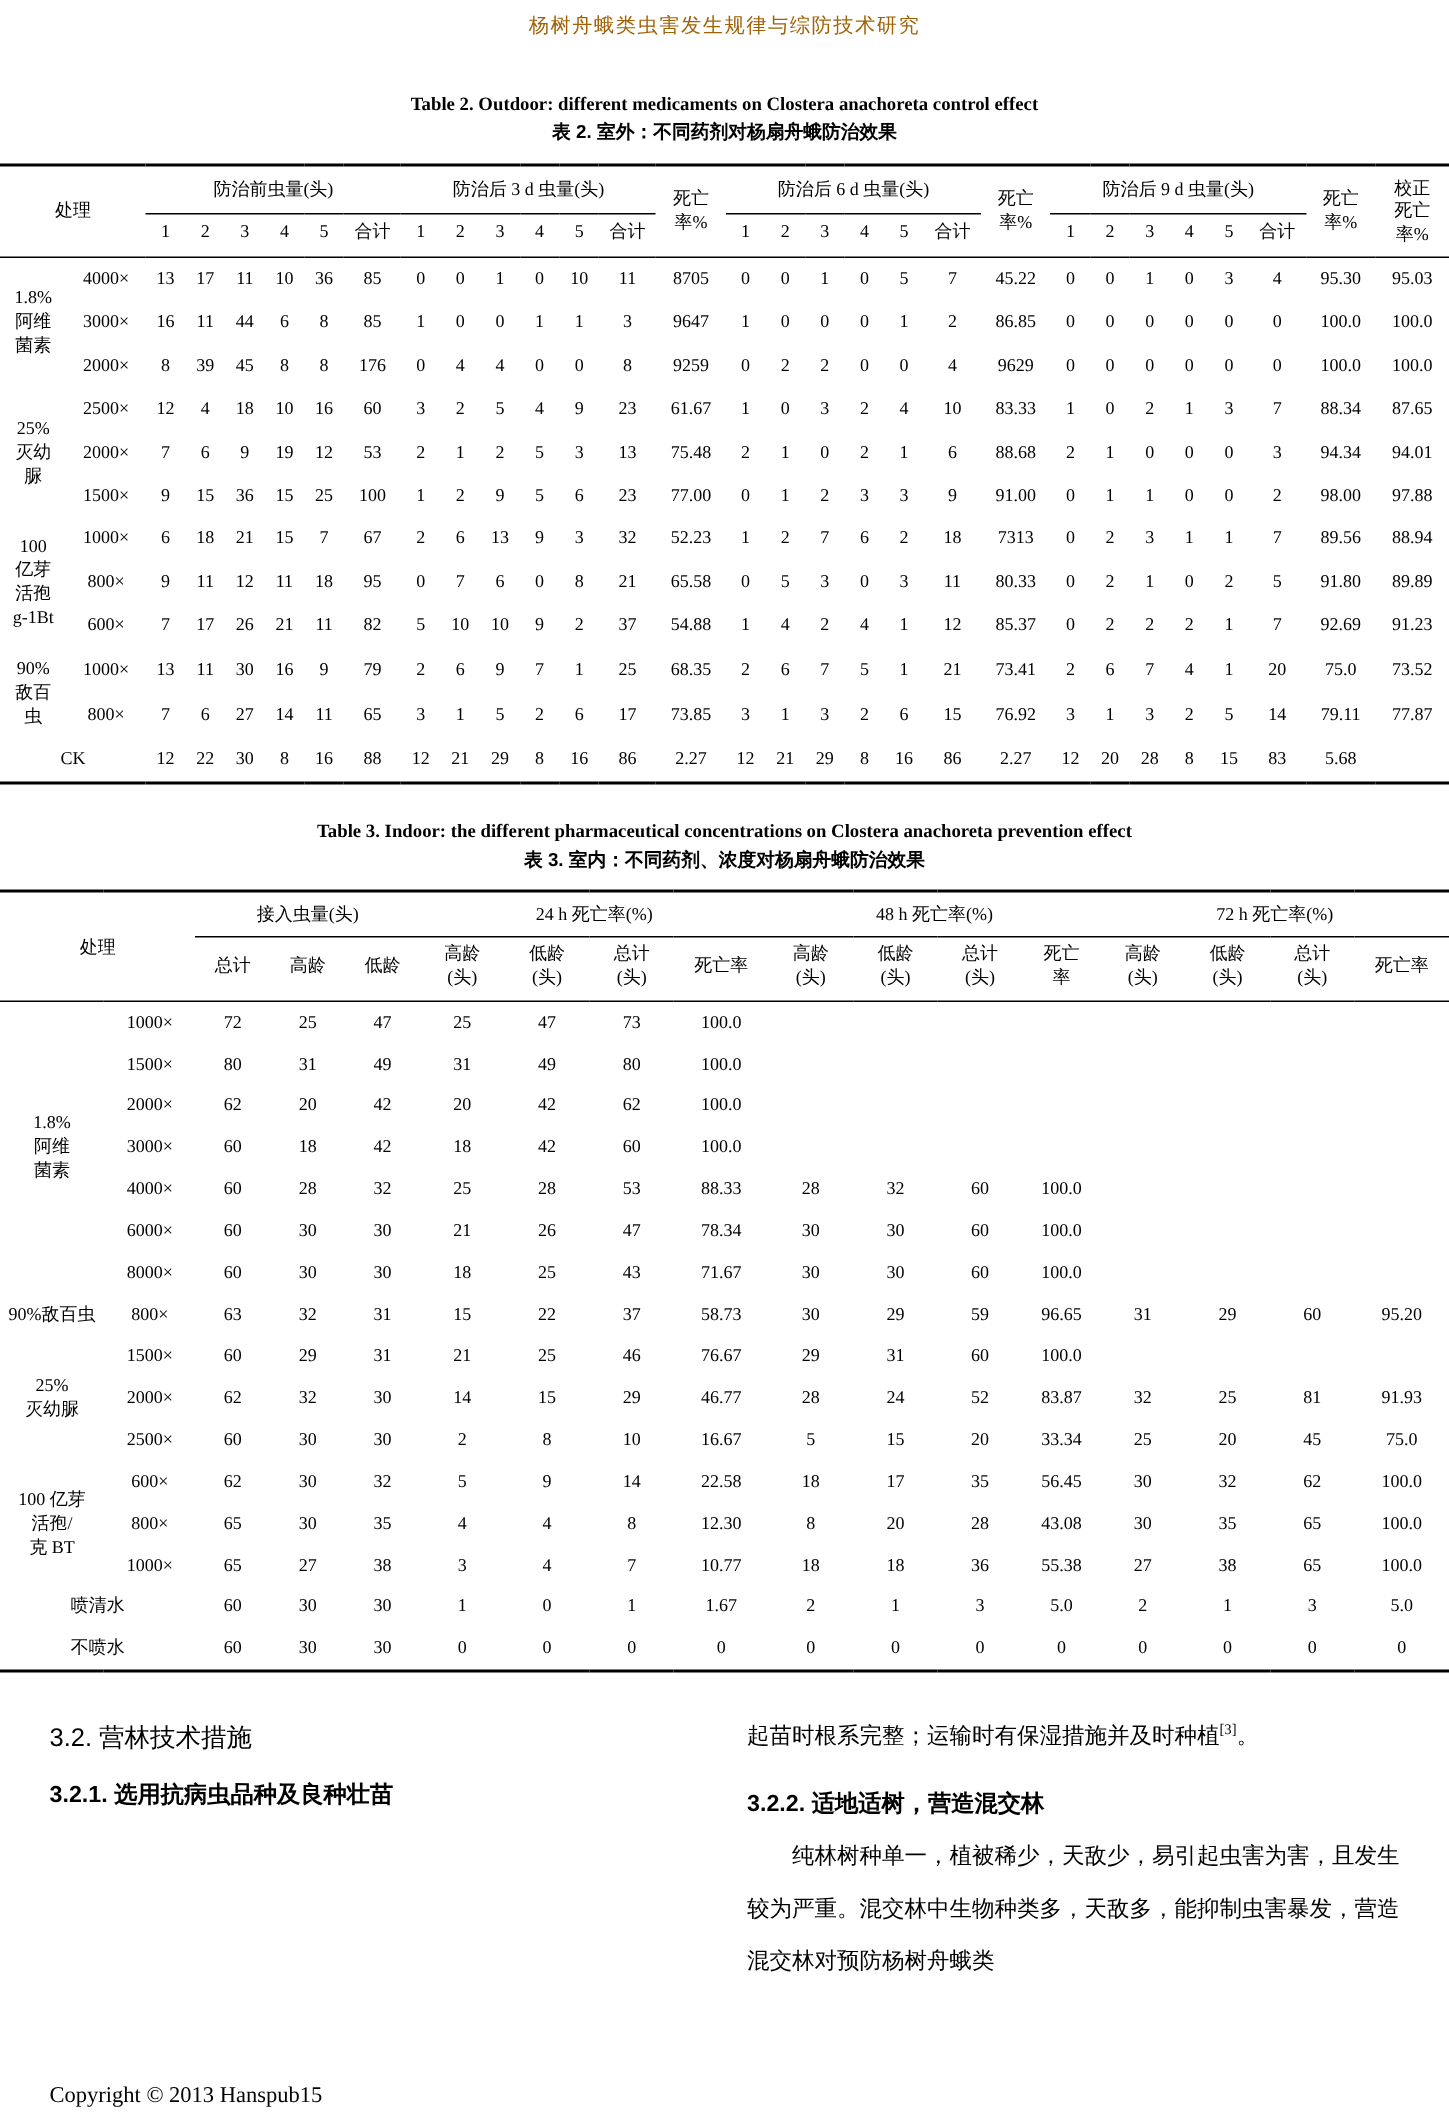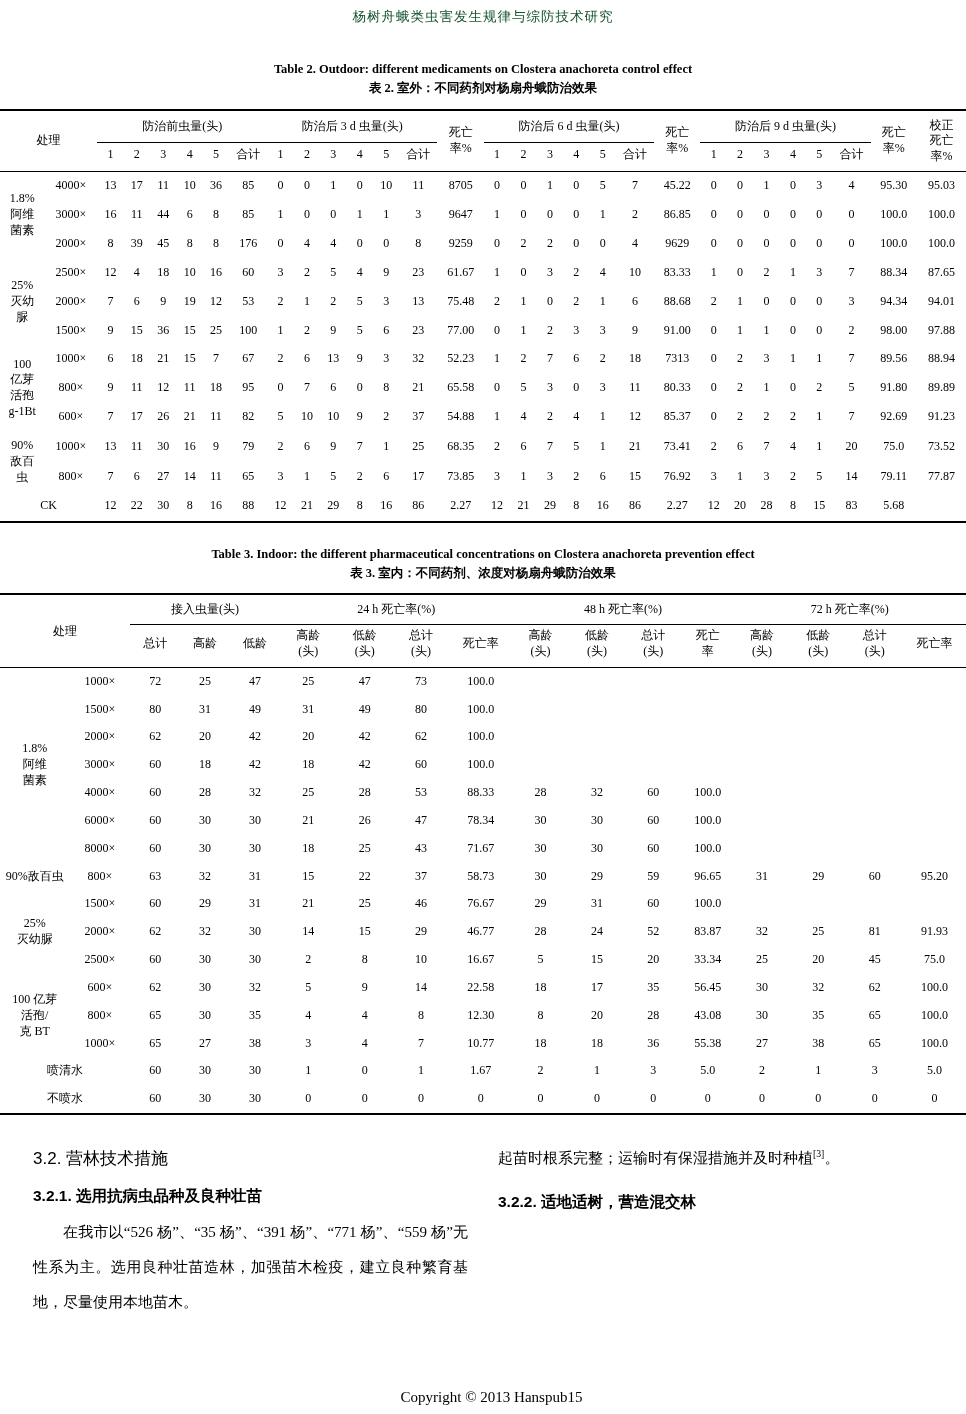--- a/index.html
+++ b/index.html
@@ -1,27 +1,27 @@
 <!DOCTYPE html>
 <html><head>
 <meta charset="utf-8">
 <style>
   html,body{margin:0;padding:0;background:#fff;}
   body{
     width:966px;height:1414px;position:relative;overflow:hidden;
     font-family:"Liberation Serif","DejaVu Serif",serif;color:#000;
   }
   .page-title{
-    text-align:center;font-size:13.5px;margin-top:8px;color:#14532d;
+    text-align:center;font-size:13.5px;margin-top:8px;color:#a16207;
     letter-spacing:1px;
   }
   .caption-block{text-align:center;margin-top:34px;line-height:1.5;}
   .caption-block.second{margin-top:22px;}
   .caption-en{font-weight:bold;font-size:12.5px;font-family:"Liberation Serif","DejaVu Serif",serif;}
-  .caption-zh{font-weight:bold;font-size:12.5px;font-family:Liberation Serif, serif;}
+  .caption-zh{font-weight:bold;font-size:12.5px;font-family:Liberation Sans, sans-serif;}
   table{
     width:100%;border-collapse:collapse;table-layout:fixed;
     font-size:12px;margin-top:11px;
     border-top:2px solid #000;border-bottom:2px solid #000;
   }
   thead{border-bottom:1px solid #000;}
   th,td{
     text-align:center;font-weight:normal;padding:0;
     line-height:1.32;white-space:pre-line;vertical-align:middle;
     overflow:hidden;
@@ -44,21 +44,21 @@
   .h3{
     font-family:"Liberation Sans","DejaVu Sans",sans-serif;
     font-weight:bold;font-size:15.5px;margin:0 0 8px;
   }
   .h3.second{margin-top:16px;}
   .para{margin:0;text-align:justify;text-indent:2em;line-height:2.33;}
   .para.noindent{text-indent:0;}
   sup{font-size:0.65em;}
   .footer{
     position:absolute;left:33px;right:16px;bottom:8px;
-    display:flex;justify-content:center;font-size:15px;
+    display:flex;justify-content:flex-start;font-size:15px;
   }
 </style>
 </head>
 <body>
 
 <div class="page-title">杨树舟蛾类虫害发生规律与综防技术研究</div>
 
 <div class="caption-block">
   <div class="caption-en">Table 2. Outdoor: different medicaments on Clostera anachoreta control effect</div>
   <div class="caption-zh">表 2.  室外：不同药剂对杨扇舟蛾防治效果</div>
@@ -889,24 +889,24 @@
         <td>0</td>
         <td>0</td>
       </tr>
     </tbody>
 </table>
 
 <div class="columns">
   <div class="col">
     <div class="h2">3.2.  营林技术措施</div>
     <div class="h3">3.2.1.  选用抗病虫品种及良种壮苗</div>
-    <p class="para">在我市以“526 杨”、“35 杨”、“391 杨”、“771 杨”、“559 杨”无性系为主。选用良种壮苗造林，加强苗木检疫，建立良种繁育基地，尽量使用本地苗木。</p>
   </div>
   <div class="col">
     <p class="para noindent"><span>起苗时根系完整；运输时有保湿措施并及时种植</span><sup>[3]</sup><span>。</span></p>
     <div class="h3 second">3.2.2.  适地适树，营造混交林</div>
+    <p class="para">纯林树种单一，植被稀少，天敌少，易引起虫害为害，且发生较为严重。混交林中生物种类多，天敌多，能抑制虫害暴发，营造混交林对预防杨树舟蛾类</p>
   </div>
 </div>
 
 <div class="footer">
   <span>Copyright © 2013 Hanspub</span>
   <span>15</span>
 </div>
 
 </body></html>

